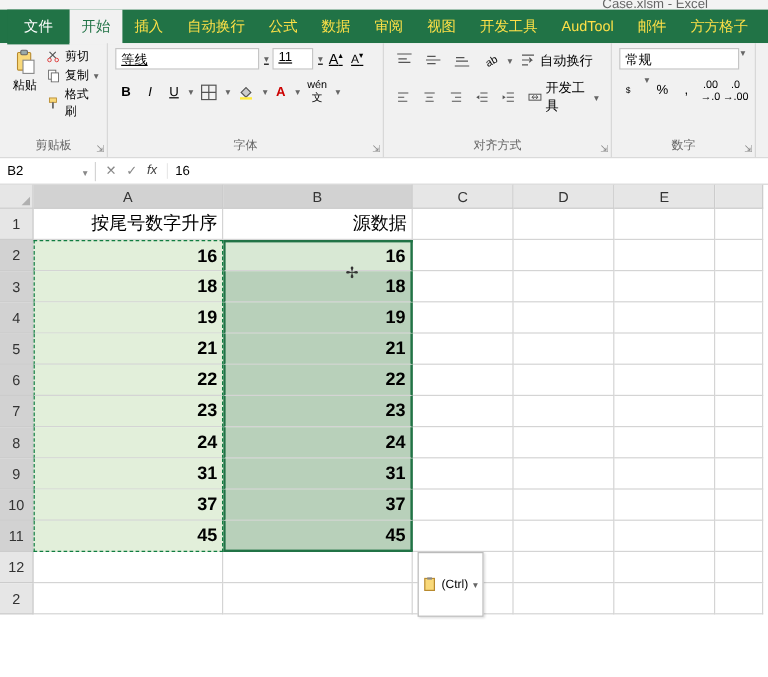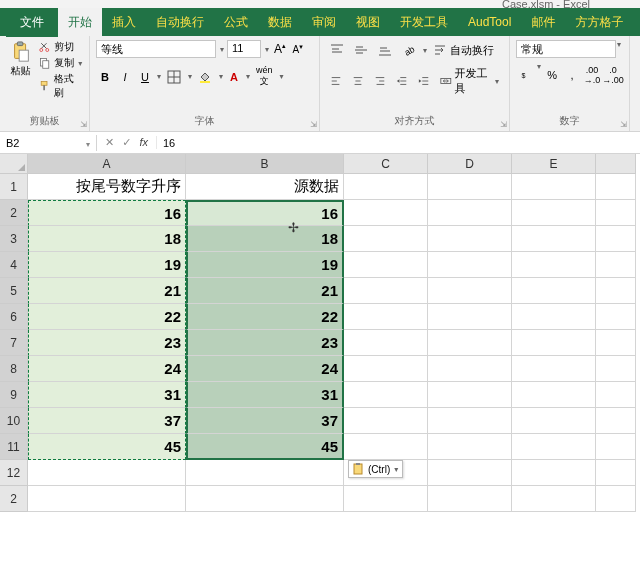--- a/index.html
+++ b/index.html
@@ -23,21 +23,21 @@
 .clipboard-group { width: 90px; }
 .paste-block { display: flex; gap: 4px; }
 .paste-big { display: flex; flex-direction: column; align-items: center; width: 30px; }
 .paste-big svg { width: 22px; height: 24px; }
 .paste-big-label { font-size: 10px; }
 .clip-side { display: flex; flex-direction: column; gap: 2px; font-size: 10px; }
 .clip-item { display: flex; align-items: center; gap: 3px; cursor: pointer; }
 .clip-item svg { width: 12px; height: 12px; }
 
 .font-group { width: 230px; }
-.font-row1 { display: flex; gap: 3px; align-items: center; margin-bottom: 4px; }
+.font-row1 { display: flex; gap: 3px; align-items: center; margin-bottom: 4px; text-decoration: underline; }
 .font-name { border: 1px solid #c5c5c5; background: #fff; font-size: 11px; padding: 1px 4px; width: 120px; height: 18px; }
 .font-size { border: 1px solid #c5c5c5; background: #fff; font-size: 11px; padding: 1px 4px; width: 34px; height: 18px; }
 .aa-btn { font-size: 10px; cursor: pointer; padding: 0 2px; }
 .font-row2 { display: flex; gap: 2px; align-items: center; }
 .rbtn { border: 1px solid transparent; padding: 2px 3px; font-size: 11px; cursor: pointer; min-width: 18px; text-align: center; display: inline-flex; align-items: center; justify-content: center; }
 .rbtn svg { width: 14px; height: 14px; }
 .dd { font-size: 8px; color: #666; margin-left: 1px; }
 
 .align-group { width: 190px; }
 .align-row { display: flex; gap: 2px; align-items: center; margin-bottom: 4px; }
@@ -47,21 +47,21 @@
 .number-group { width: 120px; }
 .num-row1 { display: flex; margin-bottom: 4px; }
 .num-format { border: 1px solid #c5c5c5; background: #fff; font-size: 11px; padding: 1px 4px; width: 100px; height: 18px; }
 .num-row2 { display: flex; gap: 2px; }
 
 .dialog-launcher { position: absolute; bottom: 2px; right: 2px; font-size: 8px; color: #888; cursor: pointer; }
 .ribbon-group { position: relative; }
 
 
 .fbar-row { display: flex; align-items: center; border-bottom: 1px solid #d4d4d4; height: 22px; background: #fff; }
-.namebox { width: 97px; border-right: 1px solid #d4d4d4; padding: 2px 6px; font-size: 11px; display: flex; align-items: flex-end; }
+.namebox { width: 80px; border-right: 1px solid #d4d4d4; padding: 2px 6px; font-size: 11px; display: flex; align-items: flex-end; }
 .namebox-dd { margin-left: auto; color: #888; font-size: 8px; }
 .fbar-btns { display: flex; gap: 8px; padding: 0 8px; border-right: 1px solid #e8e8e8; }
 .fbar-btns span { font-size: 11px; color: #888; cursor: pointer; }
 .fbar-btns span.fx { font-style: italic; color: #444; }
 .formula-input { flex: 1; padding: 2px 6px; font-size: 11px; }
 
 
 .grid-wrap { position: relative; }
 .col-headers { display: flex; height: 20px; }
 .corner { width: 28px; background: #e6e6e6; border-right: 1px solid #ccc; border-bottom: 1px solid #ccc; position: relative; }
@@ -88,21 +88,21 @@
 .selrange { background: #b8d0ba; }
 .selrange.first { background: #d8e8d4; }
 .sel-outline-t { border-top: 2px solid #217346; }
 .sel-outline-b { border-bottom: 2px solid #217346; }
 .sel-outline-l { border-left: 2px solid #217346; }
 .sel-outline-r { border-right: 2px solid #217346; }
 
 .rB .cell { font-weight: bold; }
 
 
-.paste-options { position: absolute; left: 348px; top: 296px; background: #fff; border: 1px solid #bbb; padding: 2px 4px; font-size: 10px; display: flex; align-items: center; gap: 3px; box-shadow: 1px 1px 2px rgba(0,0,0,.15); }
+.paste-options { position: absolute; left: 348px; top: 296px; background: #fff; border: 1px solid #bbb; padding: 20px 4px; font-size: 10px; display: flex; align-items: center; gap: 3px; box-shadow: 1px 1px 2px rgba(0,0,0,.15); }
 .paste-options svg { width: 12px; height: 12px; }
 
 
 .plus-cursor { position: absolute; font-size: 13px; color: #333; pointer-events: none; }
 
 
 .wA { width: 158px; }
 .wB { width: 158px; }
 .wC { width: 84px; }
 .wD { width: 84px; }

